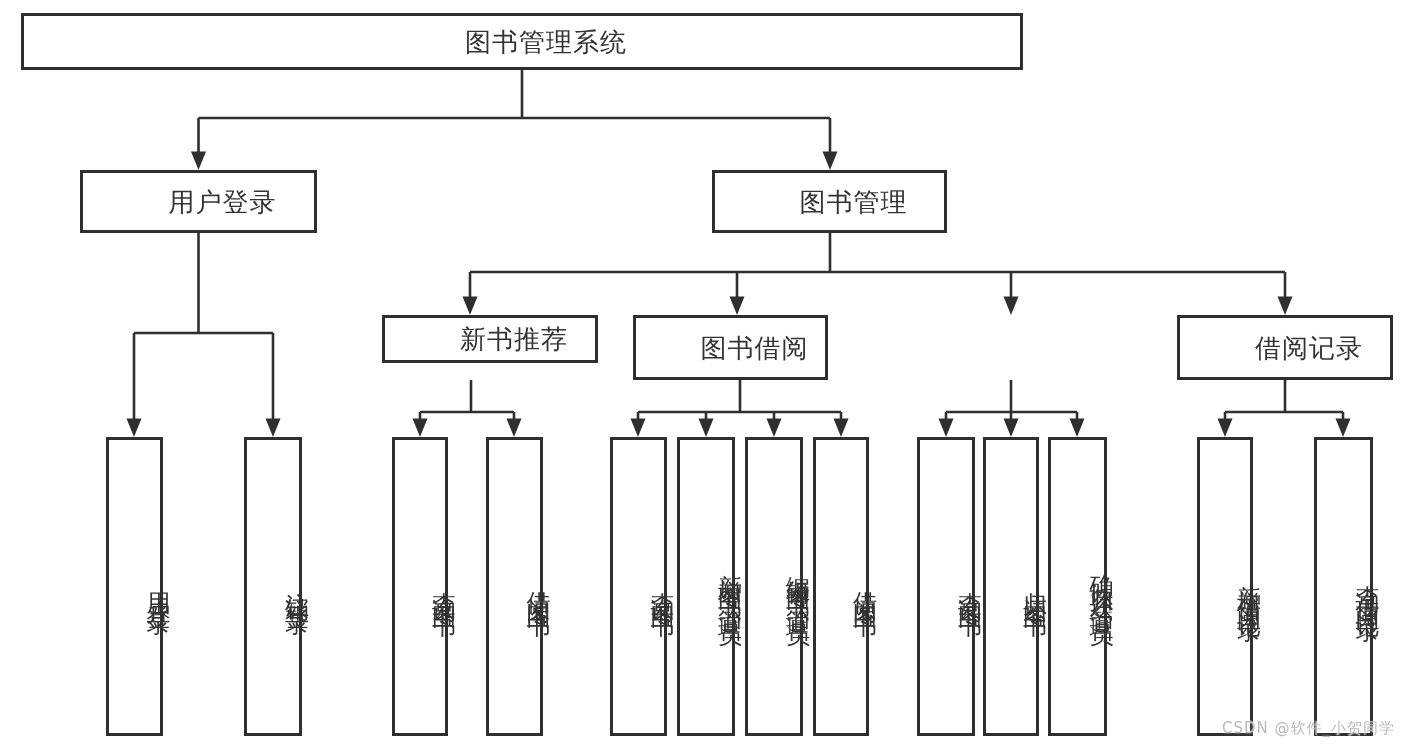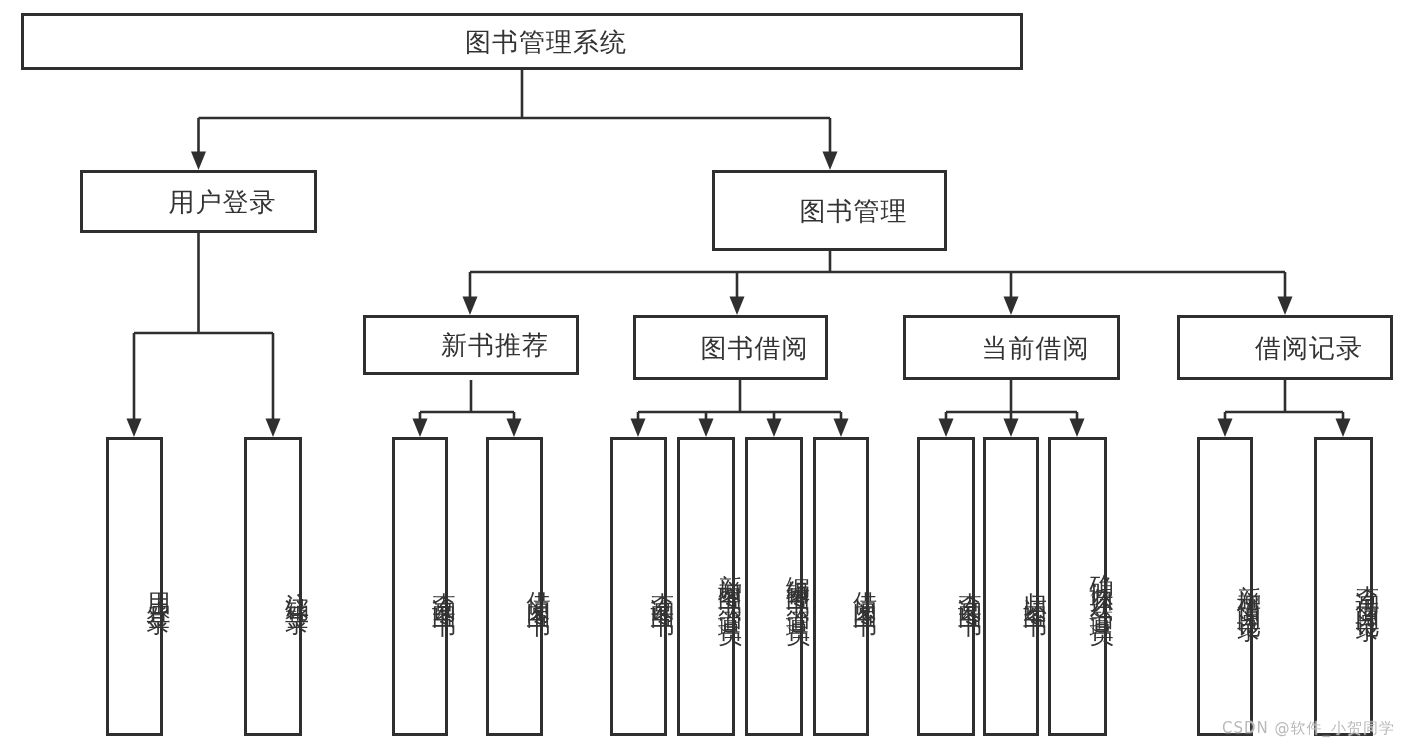--- a/index.html
+++ b/index.html
@@ -103,32 +103,29 @@
     </g>
   </svg>
 
   <div class="box" style="left:21px;top:13px;width:1002px;height:57px">
     <span class="hlabel">图书管理系统</span>
   </div>
 
   <div class="box" style="left:80px;top:170px;width:237px;height:63px">
     <span class="hlabel">用户登录</span>
   </div>
-  <div class="box" style="left:712px;top:170px;width:235px;height:81px">
+  <div class="box" style="left:712px;top:170px;width:235px;height:63px">
     <span class="hlabel">图书管理</span>
   </div>
 
-  <div class="box" style="left:363px;top:315px;width:216px;height:60px">
+  <div class="box" style="left:382px;top:315px;width:216px;height:48px">
     <span class="hlabel">新书推荐</span>
   </div>
   <div class="box" style="left:633px;top:315px;width:195px;height:65px">
     <span class="hlabel">图书借阅</span>
-  </div>
-  <div class="box" style="left:903px;top:315px;width:217px;height:65px">
-    <span class="hlabel">当前借阅</span>
   </div>
   <div class="box" style="left:1177px;top:315px;width:216px;height:65px">
     <span class="hlabel">借阅记录</span>
   </div>
 
   <div class="box" style="left:106px;top:437px;width:57px;height:299px">
     <span class="vtext">用户登录</span>
   </div>
   <div class="box" style="left:244px;top:437px;width:58px;height:299px">
     <span class="vtext">注销登录</span>

